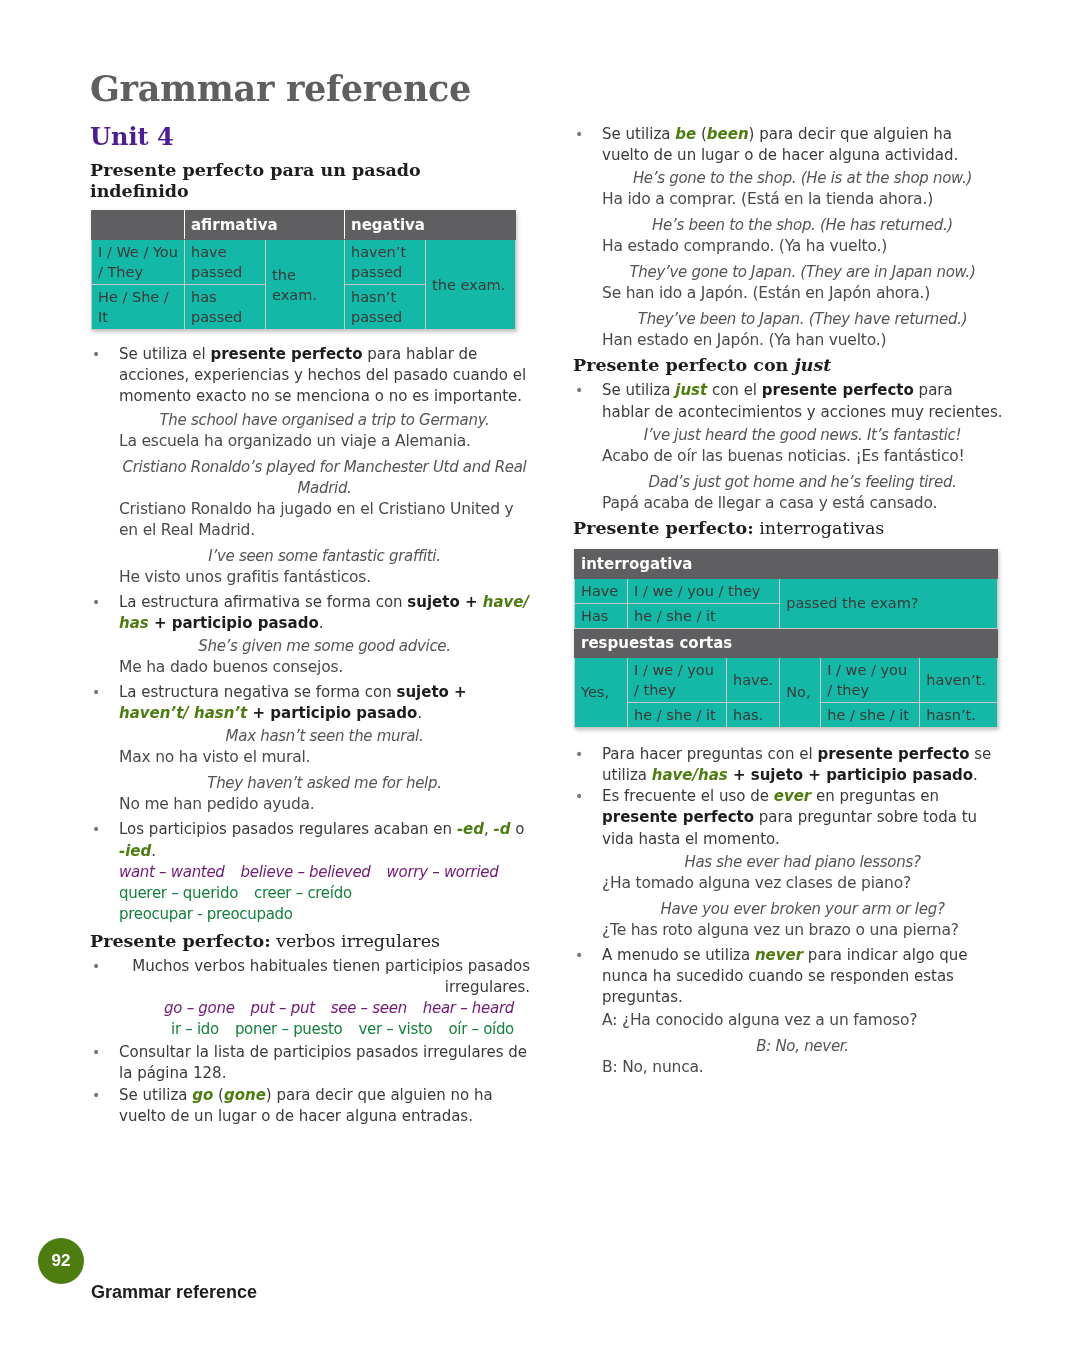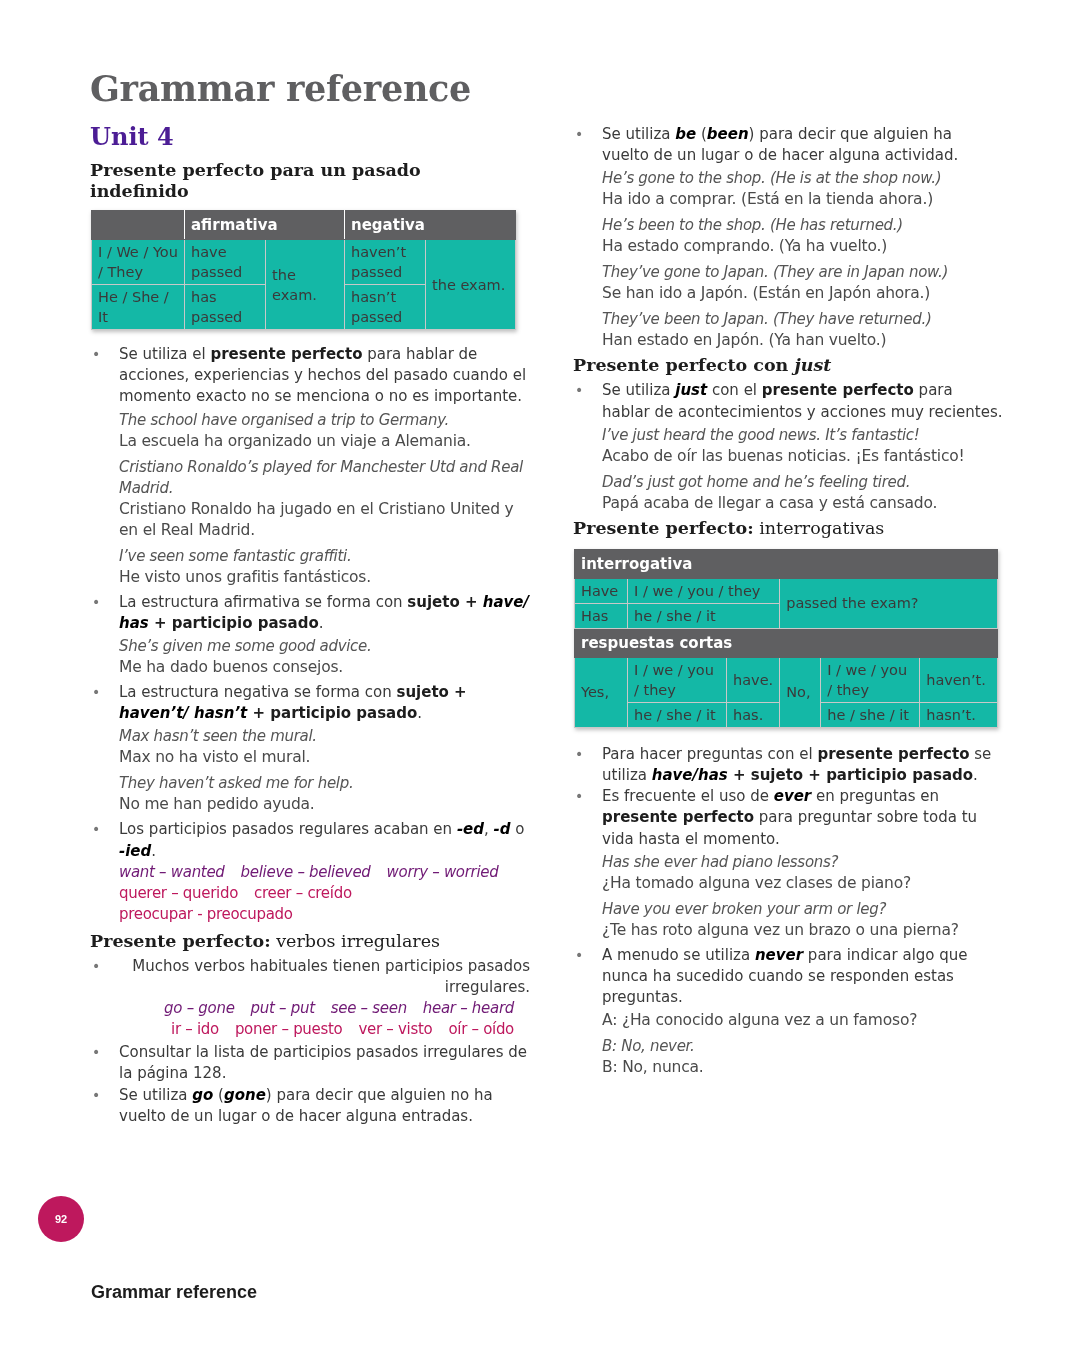--- a/index.html
+++ b/index.html
@@ -30,57 +30,58 @@
   ul.bl { list-style: none; margin: 0; padding: 0; }
   ul.bl > li {
     position: relative; padding-left: 29px;
     font-size: 15px; line-height: 21.2px; color: #3a3a3a; margin-bottom: 4px;
   }
   ul.bl > li::before {
     content: "\2022"; position: absolute; left: 2px; top: 0; color: #777;
     font-size: 14px;
   }
   .b { font-weight: bold; color: #1d1d1d; font-weight: 600; }
-  .bi { font-style: italic; color: #000000; font-weight: 600; }
+  .bi { font-style: italic; color: #4d7c0f; font-weight: 600; }
   .ex { display: block; margin-top: 2px; }
   .ex + .ex { margin-top: 5px; }
   .ex-en {
     display: block; font-style: italic; color: #555;
     font-family: "DejaVu Sans", sans-serif; font-size: 15px; line-height: 21px;
     letter-spacing: -0.3px;
+    text-align: center;
   }
   .ex-es {
     display: block; color: #4a4a4a; font-size: 15.5px; line-height: 21px;
     letter-spacing: -0.2px;
   }
   .pair-row { display: block; white-space: nowrap; font-size: 15px; line-height: 21px; letter-spacing: -0.3px;}
   .pair-row span { margin-right: 16px; }
   .pair-row.en { font-style: italic; color: #701a75; }
-  .pair-row.es { color: #be185d; }
+  .pair-row.es { color: #15803d; }
 
   
   table.gt {
     border-collapse: collapse; background: #14b8a6;
     box-shadow: 1px 2px 4px rgba(0,0,0,0.25);
     font-size: 14.5px; color: #3a3a3a;
   }
   table.gt td, table.gt th { border: 1px solid #c8c8c8; padding: 2px 6px; vertical-align: middle; text-align: left; line-height: 20px; }
   table.gt th {
     background: #5f5f61; color: #fff; font-weight: bold; font-size: 15px;
     border-color: #ffffff; border-top-color: #5f5f61; border-bottom-color: #5f5f61;
     height: 24px; padding: 2px 6px;
   }
   table.gt th.full { border-left-color: #5f5f61; border-right-color: #5f5f61; }
   .t1 { margin: 8px 0 14px 1px; width: 425px; }
   .t2 { margin: 10px 0 16px 1px; width: 424px; }
 
   .footer-badge {
-    position: absolute; left: 38px; top: 1196px; width: 46px; height: 46px;
-    border-radius: 50%; background: #be185d; color: #fff;
-    font-family: "Liberation Sans", sans-serif; font-weight: bold; font-size: 11px;
+    position: absolute; left: 38px; top: 1238px; width: 46px; height: 46px;
+    border-radius: 50%; background: #4d7c0f; color: #fff;
+    font-family: "Liberation Sans", sans-serif; font-weight: bold; font-size: 17px;
     display: flex; align-items: center; justify-content: center;
   }
   .footer-label {
     position: absolute; left: 91px; top: 1282px;
     font-family: "Liberation Sans", sans-serif; font-weight: bold; font-size: 18px; color: #1d1d1d;
   }
 </style>
 </head>
 <body>
 

